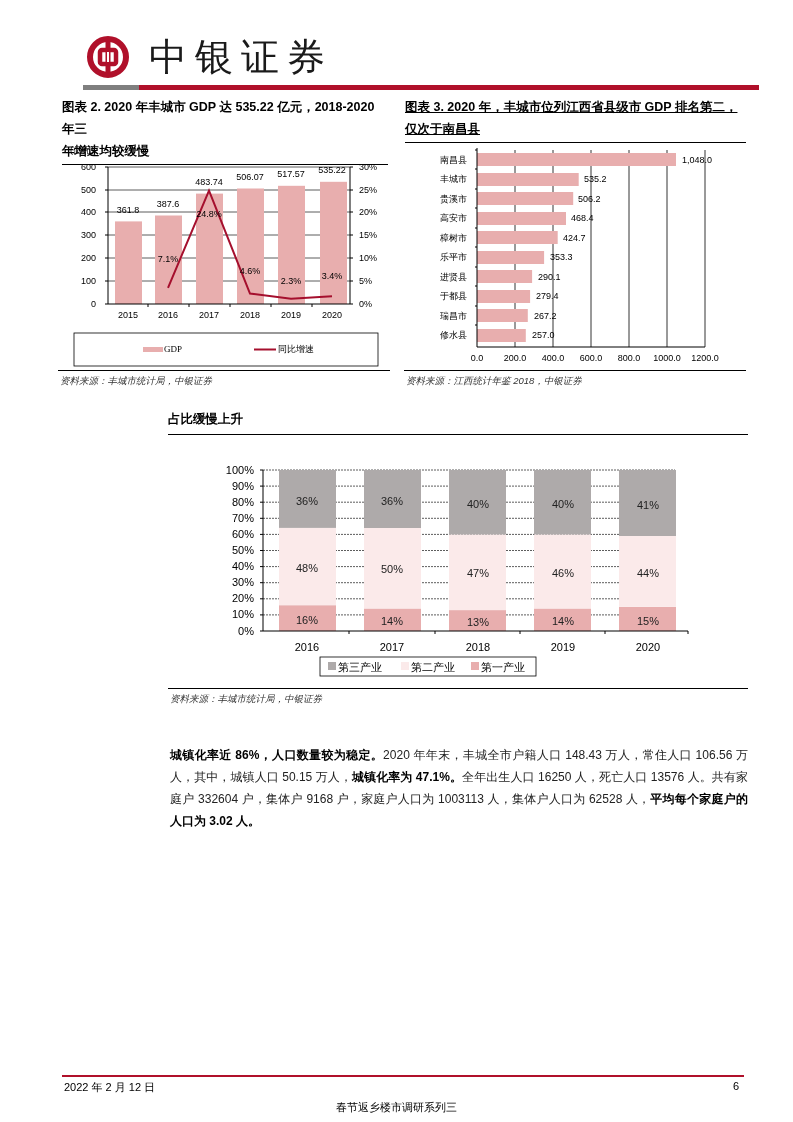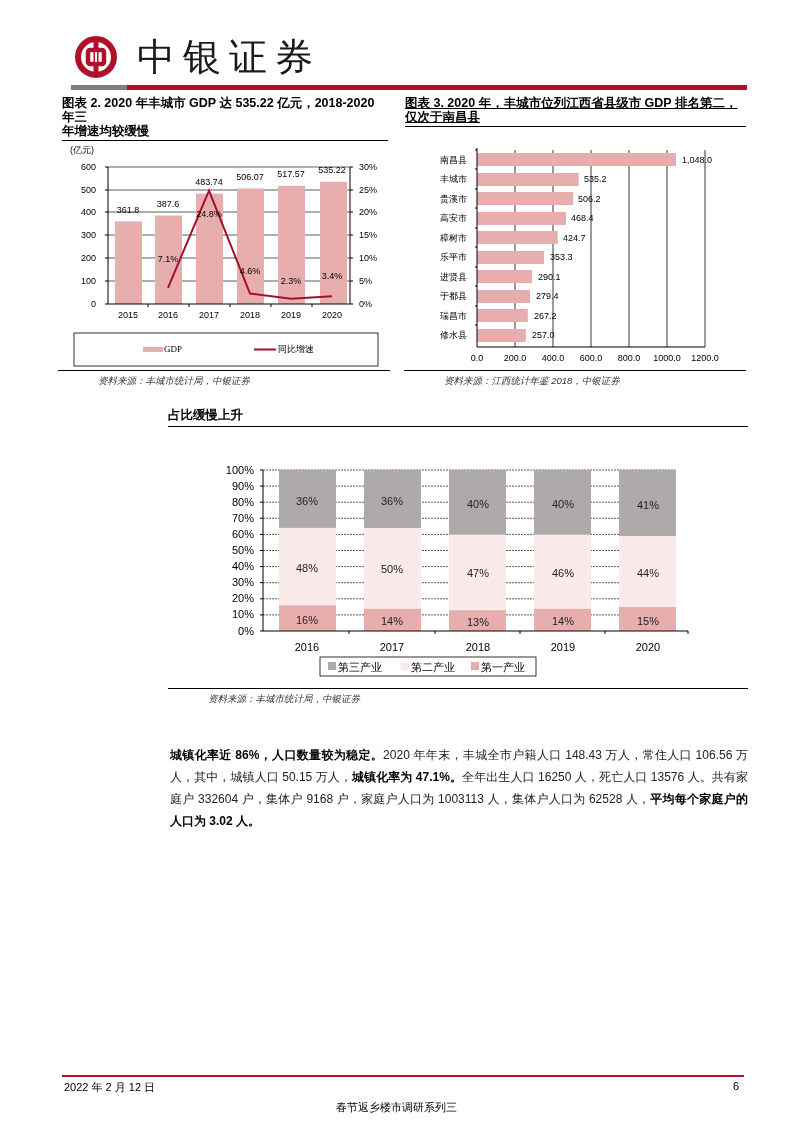--- a/index.html
+++ b/index.html
@@ -1,31 +1,31 @@
 <!DOCTYPE html>
 <html><head>
 <meta charset="utf-8">
 <style>
   * { margin:0; padding:0; box-sizing:border-box; }
   html, body { width:793px; height:1122px; background:#fff; overflow:hidden; }
   body { position:relative; font-family:"Liberation Sans","DejaVu Sans",sans-serif; color:#000; }
   .abs { position:absolute; }
   .serif { font-family:"Liberation Serif","DejaVu Serif",serif; }
   .logo-text { font-family:"DejaVu Serif","Liberation Serif",serif; font-size:38px; letter-spacing:8px; color:#1a1a1a; }
-  .title { font-size:12.5px; font-weight:bold; line-height:14px; }
+  .title { font-size:12.5px; font-weight:bold; line-height:22px; }
   .rule { height:1px; background:#000; }
-  .source { font-size:9.5px; font-style:italic; color:#333;margin-left:38px; }
+  .source { font-size:9.5px; font-style:italic; color:#333; }
   .body-text { font-size:12px; line-height:22px; color:#222; }
   .body-text b { color:#000; }
   svg text { font-family:"Liberation Sans","DejaVu Sans",sans-serif; }
 </style>
 </head>
 <body>
 
-<div class="abs" style="left:4px;top:0;width:701px;height:92px;">
+<div class="abs" style="left:16px;top:0;width:701px;height:92px;">
   <svg class="abs" style="left:70px;top:35px;" width="44" height="44" viewBox="0 0 44 44">
     <circle cx="22" cy="22" r="18" fill="none" stroke="#b0102a" stroke-width="6"></circle>
     <rect x="14" y="15" width="16" height="14" rx="2" fill="none" stroke="#b0102a" stroke-width="4.5"></rect>
     <rect x="19.5" y="2" width="5" height="40" fill="#b0102a"></rect>
     <rect x="21" y="17" width="2" height="10" fill="#fff"></rect>
   </svg>
   <div class="abs logo-text" style="left:133px;top:32px;">中银证券</div>
   <div class="abs" style="left:67px;top:85px;width:56px;height:5px;background:#7f7f7f;"></div>
   <div class="abs" style="left:123px;top:85px;width:620px;height:5px;background:#b0102a;"></div>
 </div>

